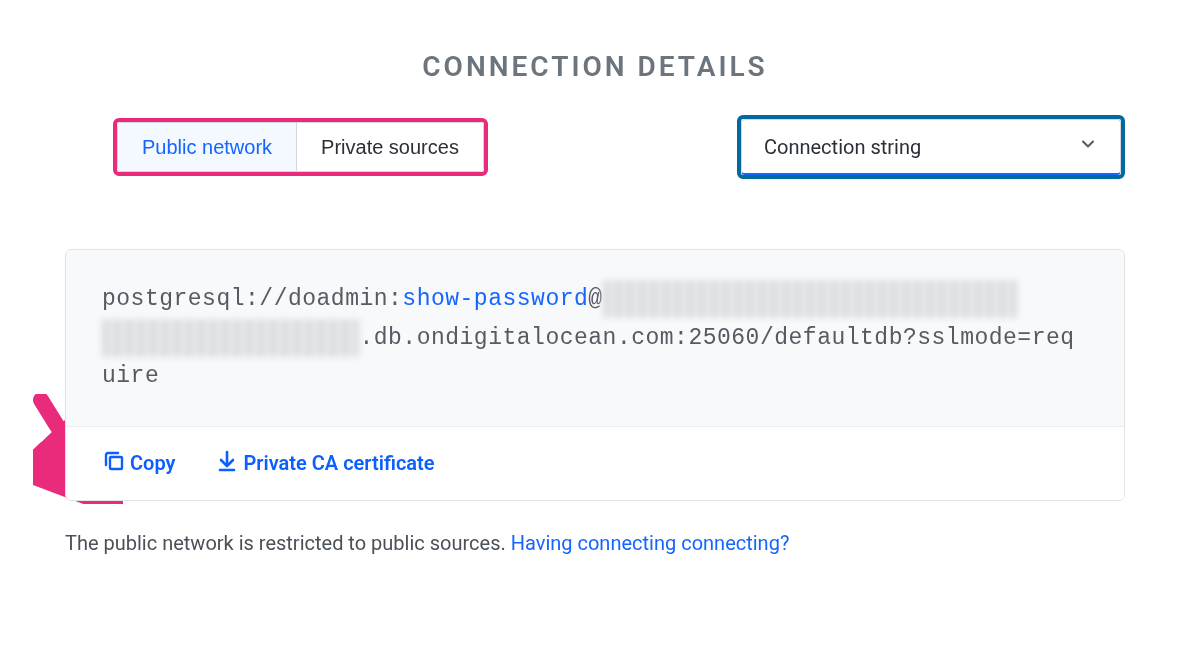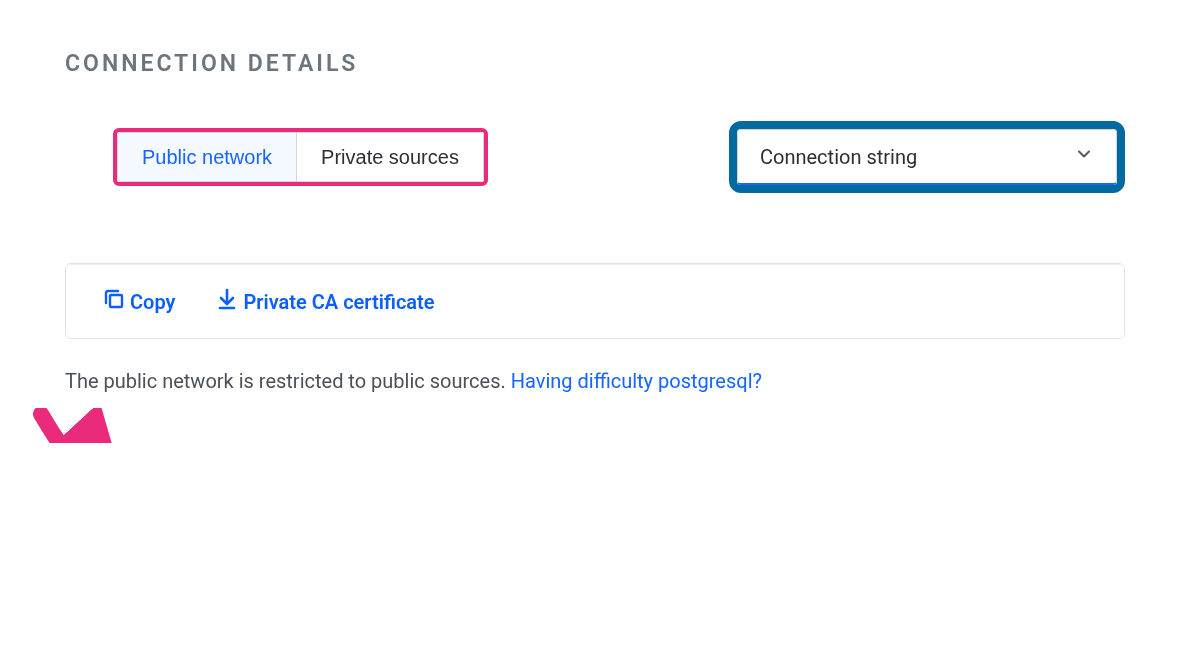--- a/index.html
+++ b/index.html
@@ -4,26 +4,27 @@
   <style>
     * { box-sizing: border-box; margin: 0; padding: 0; }
     body {
       font-family: -apple-system, BlinkMacSystemFont, "Segoe UI", Roboto, Helvetica, Arial, sans-serif;
       background: #fff;
       padding: 50px 65px;
       width: 1190px;
       color: #333;
     }
     .heading {
-      font-size: 23px;
+      font-size: 28px;
       font-weight: 600;
       letter-spacing: 3px;
       color: #6c757d;
       text-transform: uppercase;
-      margin-bottom: 44px;
+      margin-bottom: 32px;
+      text-align: center;
     }
     .controls-row {
       display: flex;
       justify-content: space-between;
       align-items: center;
       margin-bottom: 70px;
       padding-left: 48px;
     }
     .segmented {
       display: flex;
@@ -47,22 +48,22 @@
       line-height: 1;
     }
     .segmented button.active {
       background: #f4f8ff;
       color: #1565ff;
     }
     .segmented button + button {
       border-left: 1px solid #d3d6dc;
     }
     .select-wrap {
-      border: 8px solid #0369a1;
-      border-radius: 12px;
+      border: 4px solid #0369a1;
+      border-radius: 6px;
     }
     .select {
       display: flex;
       align-items: center;
       justify-content: space-between;
       gap: 24px;
       border: 1px solid #d3d6dc;
       border-bottom: 2px solid #1565ff;
       border-radius: 4px;
       padding: 14px 22px;
@@ -176,20 +177,24 @@
       <defs>
         <marker id="ah" markerWidth="8" markerHeight="8" refX="5" refY="4" orient="auto">
           <path d="M0,0 L8,4 L0,8 Z" fill="#ea2a7a"></path>
         </marker>
       </defs>
       <path d="M8,6 C28,40 50,70 74,96" stroke="#ea2a7a" stroke-width="16" fill="none" marker-end="url(#ah)" stroke-linecap="round"></path>
     </svg>
   </div>
 
   <div class="conn-card">
+    <div class="conn-body">
+      <span>postgresql://doadmin:</span><span class="link-inline">show-password</span><span>@</span><span class="blur">xxxxxxxxxxxxxxxxxxxxxxxxxxxxx</span>
+      <span class="blur">xxxxxxxxxxxxxxxxxx</span><span>.db.ondigitalocean.com:25060/defaultdb?sslmode=require</span>
+    </div>
     <div class="conn-footer">
       <div class="action">
         <span>
           <svg viewBox="0 0 24 24" fill="none" stroke="#0b5fff" stroke-width="2.4" stroke-linecap="round" stroke-linejoin="round">
             <rect x="8" y="8" width="12" height="12" rx="1"></rect>
             <path d="M4 16 V6 a2 2 0 0 1 2-2 h10"></path>
           </svg>
         </span>
         <span>Copy</span>
       </div>
@@ -201,14 +206,14 @@
             <line x1="5" y1="21" x2="19" y2="21"></line>
           </svg>
         </span>
         <span>Private CA certificate</span>
       </div>
     </div>
   </div>
 </div>
 
 <div class="footnote">
-  <span>The public network is restricted to public sources. </span><a>Having difficulty postgresql?</a>
+  <span>The public network is restricted to public sources. </span><a>Having connecting connecting?</a>
 </div>
 
 </body></html>

